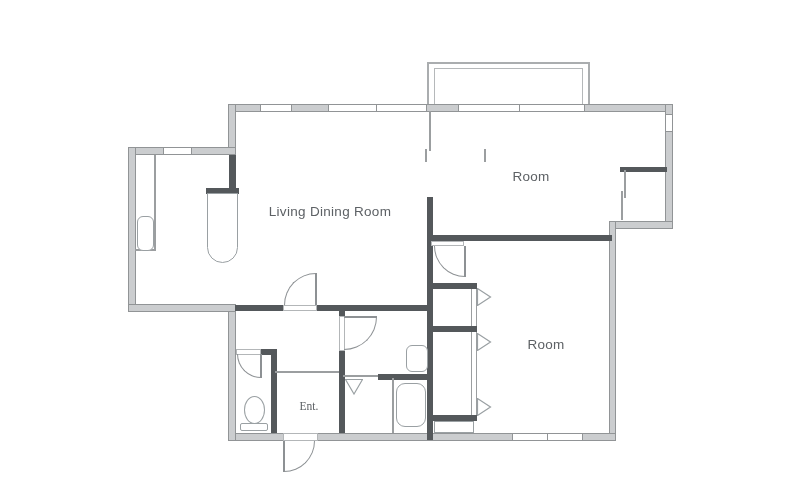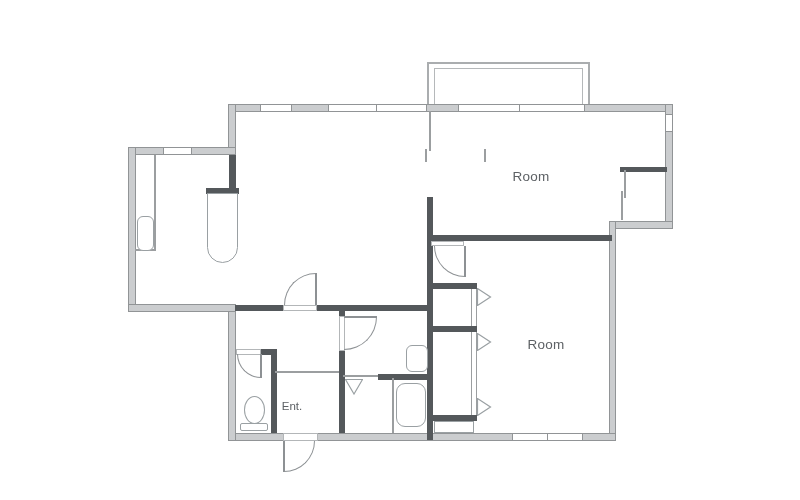--- a/index.html
+++ b/index.html
@@ -111,17 +111,18 @@
     </svg>
 
   <div class="fix" style="left:207px;top:193px;width:31px;height:70px;border-radius:0 0 16px 16px;border-width:1px;"></div>
   <div class="fix" style="left:137px;top:216px;width:17px;height:35px;border-radius:6px;"></div>
   <div class="fix" style="left:244px;top:396px;width:21px;height:28px;border-radius:50%;"></div>
   <div class="fix" style="left:240px;top:423px;width:28px;height:8px;border-radius:2px;border-width:1px;"></div>
   <div class="fix" style="left:406px;top:345px;width:22px;height:27px;border-radius:6px;"></div>
   <div class="fix" style="left:396px;top:383px;width:30px;height:44px;border-radius:9px;"></div>
   <div class="fix" style="left:434px;top:421px;width:40px;height:12px;border-width:1px;"></div>
 
+  <div class="label lbl-room" style="left:330px;top:211px;">Living Dining Room</div>
   <div class="label lbl-room" style="left:531px;top:176px;">Room</div>
   <div class="label lbl-room" style="left:546px;top:344px;">Room</div>
-  <div class="label lbl-ent" style="left:292px;top:406px;">Ent.</div>
+  <div class="label lbl-ent" style="left:309px;top:406px;font-family:Liberation Serif, serif;">Ent.</div>
 
 </div>
 
 </body></html>

